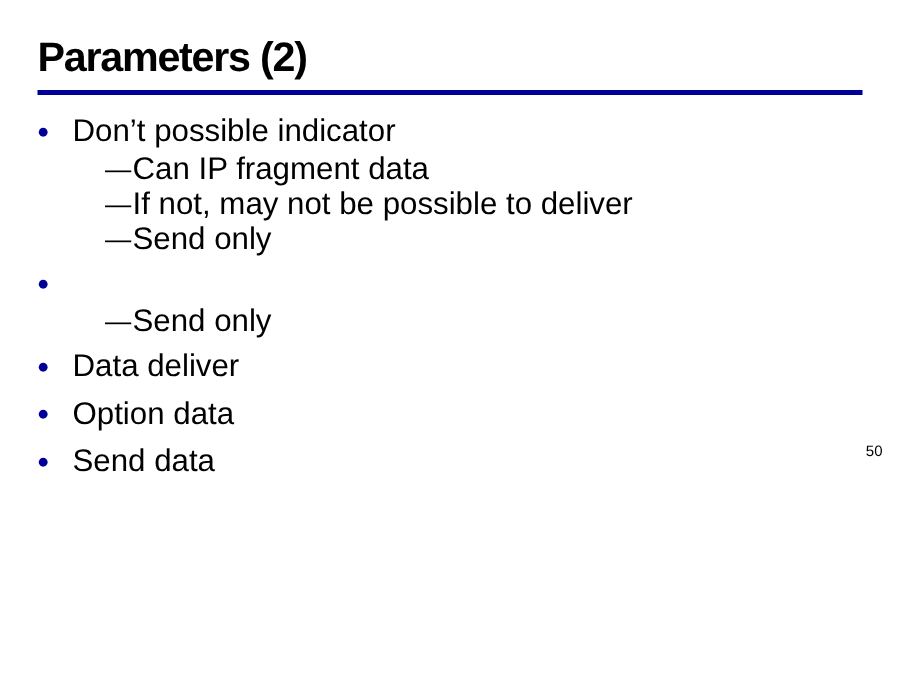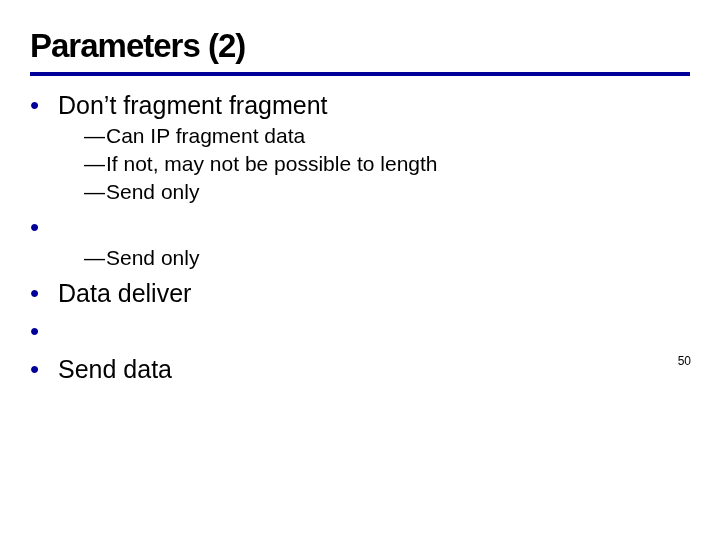--- a/index.html
+++ b/index.html
@@ -68,53 +68,53 @@
     align-items: flex-start;
     margin-top: 3px;
   }
   .b2 .dash {
     font-size: 21px;
     line-height: 25px;
     width: 22px;
     flex: 0 0 22px;
   }
   .b2 .txt {
-    font-size: 21px;
+    font-size: 25px;
     line-height: 25px;
   }
   .pagenum {
     position: absolute;
-    right: 29px;
+    right: 14px;
     bottom: 12px;
     font-size: 12px;
     color: #000;
   }
 </style>
 </head>
 <body>
 
 <div class="slide">
 
   <div class="title">Parameters (2)</div>
   <div class="underline"></div>
 
   <div class="content">
 
     <div class="b1">
       <div class="dot">•</div>
-      <div class="txt">Don’t fragment fragment</div>
+      <div class="txt">Don’t possible indicator</div>
     </div>
     <div class="subgroup">
       <div class="b2">
         <div class="dash">—</div>
         <div class="txt">Can IP fragment data</div>
       </div>
       <div class="b2">
         <div class="dash">—</div>
-        <div class="txt">If not, may not be possible to length</div>
+        <div class="txt">If not, may not be possible to deliver</div>
       </div>
       <div class="b2">
         <div class="dash">—</div>
         <div class="txt">Send only</div>
       </div>
     </div>
 
     <div class="b1">
       <div class="dot">•</div>
     </div>
@@ -125,20 +125,21 @@
       </div>
     </div>
 
     <div class="b1">
       <div class="dot">•</div>
       <div class="txt">Data deliver</div>
     </div>
 
     <div class="b1">
       <div class="dot">•</div>
+      <div class="txt">Option data</div>
     </div>
 
     <div class="b1">
       <div class="dot">•</div>
       <div class="txt">Send data</div>
     </div>
 
   </div>
 
   <div class="pagenum">50</div>

